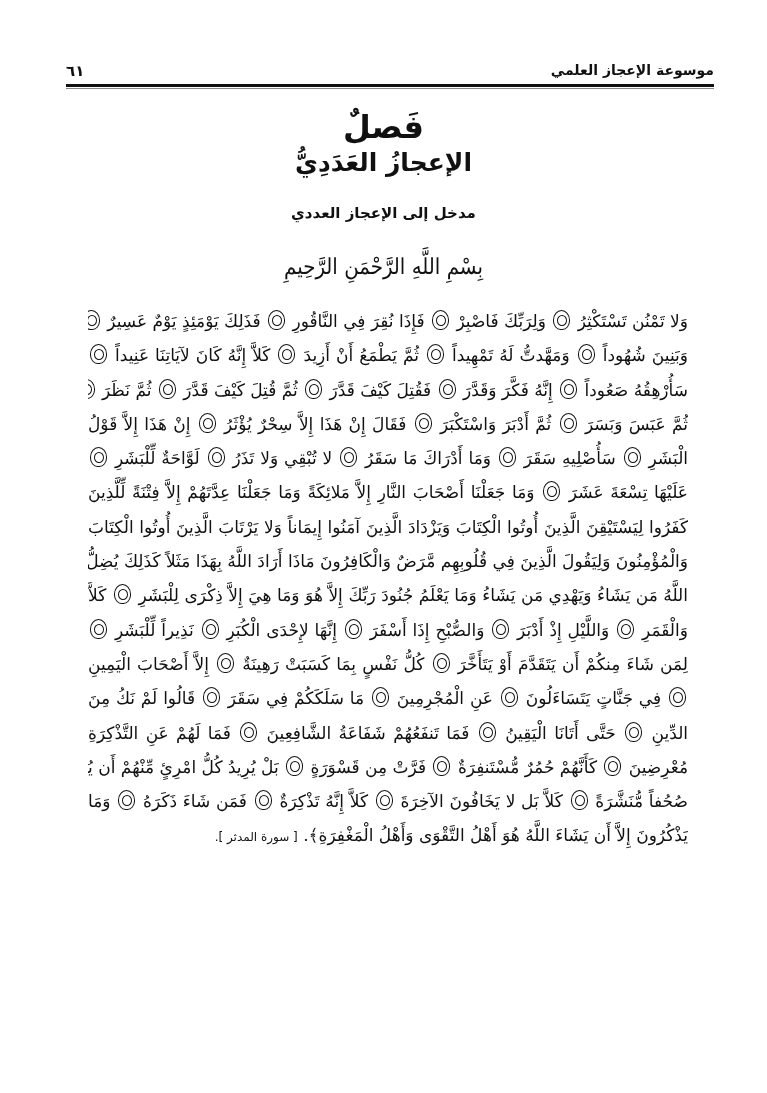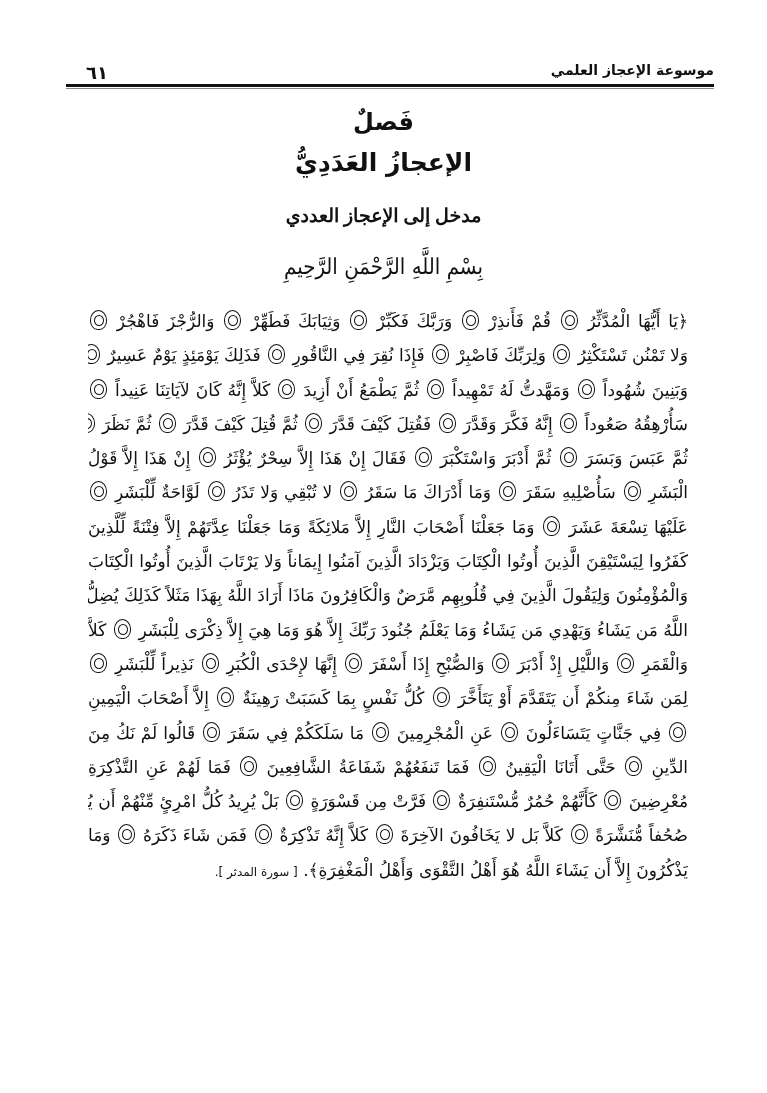--- a/index.html
+++ b/index.html
@@ -1,26 +1,26 @@
 <!DOCTYPE html>
 <html><head>
 <meta charset="utf-8">
 <style>
   html, body { margin: 0; padding: 0; background: #ffffff; }
   body { width: 767px; height: 1093px; position: relative; overflow: hidden; font-family: "DejaVu Sans", sans-serif; color: #111; }
   .page { position: absolute; left: 0; top: 0; width: 767px; height: 1093px; }
   .running-head { position: absolute; top: 62px; left: 66px; width: 648px; height: 20px; direction: rtl; }
   .book-title { position: absolute; right: 0; top: 0; font-size: 14px; font-weight: bold; text-align: right; }
-  .page-number { position: absolute; left: 0; top: 0; font-size: 18px; font-weight: bold; margin-left: 20px; }
+  .page-number { position: absolute; left: 0; top: 0; font-size: 15px; font-weight: bold; }
   .head-rule { position: absolute; top: 84px; left: 66px; width: 648px; height: 3px; background: #111; }
   .head-rule2 { position: absolute; top: 88px; left: 66px; width: 648px; height: 1px; background: #888; }
   .centered { position: absolute; left: 0; width: 767px; text-align: center; direction: rtl; }
-  .section-label { top: 108px; font-size: 24px; font-weight: bold; }
+  .section-label { top: 108px; font-size: 32px; font-weight: bold; }
   .chapter-title { top: 148px; font-size: 25px; font-weight: bold; }
-  .sub-title { top: 204px; font-size: 19px; font-weight: bold; font-family: Liberation Serif, serif; }
+  .sub-title { top: 204px; font-size: 15px; font-weight: bold; }
   .basmala { top: 254px; font-size: 22px; font-family: "DejaVu Serif", serif; letter-spacing: -1px; transform: scaleX(0.9); }
   .body-text { position: absolute; top: 304px; left: 88px; width: 600px; direction: rtl; text-align: justify; font-family: "DejaVu Serif", serif; font-size: 17px; line-height: 34.3px; }
   .verse-line { display: block; white-space: nowrap; text-align: justify; text-align-last: justify; height: 34.3px; overflow: hidden; }
   .verse-line.last { text-align-last: right; }
   .ayah-mark { display: inline-block; width: 17px; height: 20px; border: 1.5px solid #111; border-radius: 50% 50% 45% 45%; vertical-align: -3px; margin: 0 2px; position: relative; box-sizing: border-box; }
   .ayah-mark::after { content: ""; position: absolute; left: 3px; top: 4px; width: 8px; height: 9px; border: 1px solid #111; border-radius: 50%; }
   .source-ref { font-family: "DejaVu Sans", sans-serif; font-size: 12px; }
 </style>
 </head>
 <body>
@@ -32,21 +32,20 @@
   </div>
   <div class="head-rule"></div>
   <div class="head-rule2"></div>
 
   <div class="centered section-label">فَصلٌ</div>
   <div class="centered chapter-title">الإعجازُ العَدَدِيُّ</div>
   <div class="centered sub-title">مدخل إلى الإعجاز العددي</div>
   <div class="centered basmala">بِسْمِ اللَّهِ الرَّحْمَنِ الرَّحِيمِ</div>
 
   <div class="body-text" id="body-text">
-      <span class="verse-line"><span>﴿يَا أَيُّهَا الْمُدَّثِّرُ</span> <span class="ayah-mark"></span> <span>قُمْ فَأَنذِرْ</span> <span class="ayah-mark"></span> <span>وَرَبَّكَ فَكَبِّرْ</span> <span class="ayah-mark"></span> <span>وَثِيَابَكَ فَطَهِّرْ</span> <span class="ayah-mark"></span> <span>وَالرُّجْزَ فَاهْجُرْ</span> <span class="ayah-mark"></span> </span>
       <span class="verse-line"><span>وَلا تَمْنُن تَسْتَكْثِرُ</span> <span class="ayah-mark"></span> <span>وَلِرَبِّكَ فَاصْبِرْ</span> <span class="ayah-mark"></span> <span>فَإِذَا نُقِرَ فِي النَّاقُورِ</span> <span class="ayah-mark"></span> <span>فَذَلِكَ يَوْمَئِذٍ يَوْمٌ عَسِيرٌ</span> <span class="ayah-mark"></span> </span>
       <span class="verse-line"><span>وَبَنِينَ شُهُوداً</span> <span class="ayah-mark"></span> <span>وَمَهَّدتُّ لَهُ تَمْهِيداً</span> <span class="ayah-mark"></span> <span>ثُمَّ يَطْمَعُ أَنْ أَزِيدَ</span> <span class="ayah-mark"></span> <span>كَلاَّ إِنَّهُ كَانَ لآيَاتِنَا عَنِيداً</span> <span class="ayah-mark"></span> </span>
       <span class="verse-line"><span>سَأُرْهِقُهُ صَعُوداً</span> <span class="ayah-mark"></span> <span>إِنَّهُ فَكَّرَ وَقَدَّرَ</span> <span class="ayah-mark"></span> <span>فَقُتِلَ كَيْفَ قَدَّرَ</span> <span class="ayah-mark"></span> <span>ثُمَّ قُتِلَ كَيْفَ قَدَّرَ</span> <span class="ayah-mark"></span> <span>ثُمَّ نَظَرَ</span> <span class="ayah-mark"></span> </span>
       <span class="verse-line"><span>ثُمَّ عَبَسَ وَبَسَرَ</span> <span class="ayah-mark"></span> <span>ثُمَّ أَدْبَرَ وَاسْتَكْبَرَ</span> <span class="ayah-mark"></span> <span>فَقَالَ إِنْ هَذَا إِلاَّ سِحْرٌ يُؤْثَرُ</span> <span class="ayah-mark"></span> <span>إِنْ هَذَا إِلاَّ قَوْلُ</span></span>
       <span class="verse-line"><span>الْبَشَرِ</span> <span class="ayah-mark"></span> <span>سَأُصْلِيهِ سَقَرَ</span> <span class="ayah-mark"></span> <span>وَمَا أَدْرَاكَ مَا سَقَرُ</span> <span class="ayah-mark"></span> <span>لا تُبْقِي وَلا تَذَرُ</span> <span class="ayah-mark"></span> <span>لَوَّاحَةٌ لِّلْبَشَرِ</span> <span class="ayah-mark"></span> </span>
       <span class="verse-line"><span>عَلَيْهَا تِسْعَةَ عَشَرَ</span> <span class="ayah-mark"></span> <span>وَمَا جَعَلْنَا أَصْحَابَ النَّارِ إِلاَّ مَلائِكَةً وَمَا جَعَلْنَا عِدَّتَهُمْ إِلاَّ فِتْنَةً لِّلَّذِينَ</span></span>
       <span class="verse-line"><span>كَفَرُوا لِيَسْتَيْقِنَ الَّذِينَ أُوتُوا الْكِتَابَ وَيَزْدَادَ الَّذِينَ آمَنُوا إِيمَاناً وَلا يَرْتَابَ الَّذِينَ أُوتُوا الْكِتَابَ</span></span>
       <span class="verse-line"><span>وَالْمُؤْمِنُونَ وَلِيَقُولَ الَّذِينَ فِي قُلُوبِهِم مَّرَضٌ وَالْكَافِرُونَ مَاذَا أَرَادَ اللَّهُ بِهَذَا مَثَلاً كَذَلِكَ يُضِلُّ</span></span>
       <span class="verse-line"><span>اللَّهُ مَن يَشَاءُ وَيَهْدِي مَن يَشَاءُ وَمَا يَعْلَمُ جُنُودَ رَبِّكَ إِلاَّ هُوَ وَمَا هِيَ إِلاَّ ذِكْرَى لِلْبَشَرِ</span> <span class="ayah-mark"></span> <span>كَلاَّ</span></span>
       <span class="verse-line"><span>وَالْقَمَرِ</span> <span class="ayah-mark"></span> <span>وَاللَّيْلِ إِذْ أَدْبَرَ</span> <span class="ayah-mark"></span> <span>وَالصُّبْحِ إِذَا أَسْفَرَ</span> <span class="ayah-mark"></span> <span>إِنَّهَا لإِحْدَى الْكُبَرِ</span> <span class="ayah-mark"></span> <span>نَذِيراً لِّلْبَشَرِ</span> <span class="ayah-mark"></span> </span>

